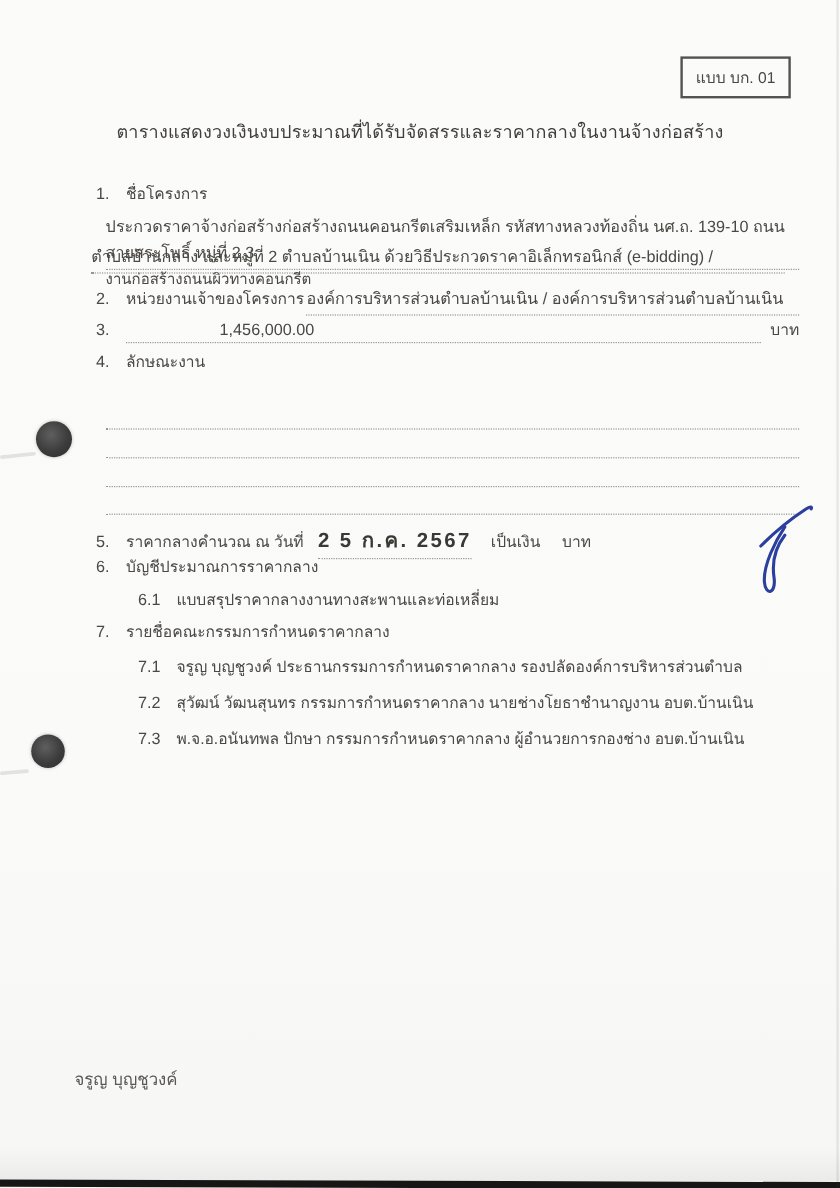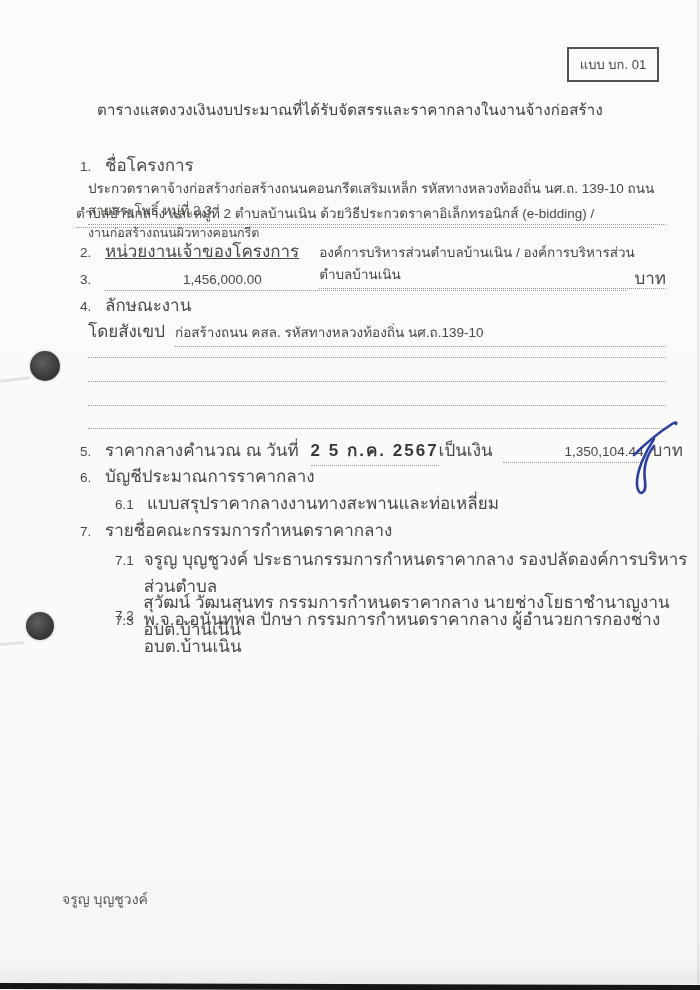--- a/index.html
+++ b/index.html
@@ -10,21 +10,21 @@
     color:#45433f;overflow:hidden;
   }
   .abs{position:absolute;}
   .title{width:100%;text-align:center;font-size:15px;letter-spacing:.2px;color:#403e3a;}
   .form-box{
     left:567px;top:47px;width:88px;height:31px;
     border:2px solid #55534f;display:flex;align-items:center;justify-content:center;
     font-size:13px;color:#4a4844;background:#fbfbf9;
   }
   .num{font-size:13.5px;color:#4a4844;}
-  .lbl{font-size:17px;color:#4a4844;}
+  .lbl{font-size:13px;color:#4a4844;}
   .fill{font-size:13.5px;color:#4a4844;}
   .dotline{border-bottom:1.5px dotted #979591;}
   .row{display:flex;align-items:baseline;}
   .stamp{
     font-size:17px;font-weight:700;letter-spacing:2px;color:#3b3935;
     font-family:"Liberation Sans","DejaVu Sans",sans-serif;
   }
   .hole{
     border-radius:50%;
     background:radial-gradient(circle at 42% 38%, #5f5f5f 0%, #3c3c3c 55%, #2e2e2e 100%);
@@ -51,50 +51,45 @@
   <div class="abs row" style="left:80px;top:151px;">
     <span class="num" style="width:25px;">1.</span>
     <span class="lbl">ชื่อโครงการ</span>
   </div>
   <div class="abs fill dotline" style="left:88px;top:177px;width:578px;padding-bottom:3px;">ประกวดราคาจ้างก่อสร้างก่อสร้างถนนคอนกรีตเสริมเหล็ก รหัสทางหลวงท้องถิ่น นศ.ถ. 139-10 ถนนสายสระโพธิ์ หมู่ที่ 2,3</div>
   <div class="abs fill dotline" style="left:76px;top:202px;width:578px;padding-bottom:3px;">ตำบลบ้านกลาง และหมู่ที่ 2 ตำบลบ้านเนิน  ด้วยวิธีประกวดราคาอิเล็กทรอนิกส์ (e-bidding) /</div>
   <div class="abs fill" style="left:88px;top:223px;font-size:12.5px;">งานก่อสร้างถนนผิวทางคอนกรีต</div>
 
   <div class="abs row" style="left:80px;top:237px;width:586px;">
     <span class="num" style="width:25px;flex:none;">2.</span>
-    <span class="lbl" style="flex:none;margin-right:20px;text-decoration:underline;">หน่วยงานเจ้าของโครงการ</span>
+    <span class="lbl" style="flex:none;margin-right:2px;">หน่วยงานเจ้าของโครงการ</span>
     <span class="fill dotline" style="flex:1;padding-bottom:3px;">องค์การบริหารส่วนตำบลบ้านเนิน / องค์การบริหารส่วนตำบลบ้านเนิน</span>
   </div>
 
   <div class="abs row" style="left:80px;top:264px;width:586px;">
     <span class="num" style="width:25px;flex:none;">3.</span>
     <span class="fill dotline" style="flex:1;padding-bottom:3px;text-indent:78px;">1,456,000.00</span>
     <span class="lbl" style="flex:none;margin-left:8px;">บาท</span>
   </div>
 
   <div class="abs row" style="left:80px;top:291px;">
     <span class="num" style="width:25px;">4.</span>
     <span class="lbl">ลักษณะงาน</span>
   </div>
-  <div class="abs row" style="left:88px;top:317px;width:578px;">
-    <span class="lbl" style="flex:none;margin-right:10px;">โดยสังเขป</span>
-    <span class="fill dotline" style="flex:1;padding-bottom:3px;">ก่อสร้างถนน คสล. รหัสทางหลวงท้องถิ่น นศ.ถ.139-10</span>
-  </div>
 
   <div class="abs dotline" style="left:88px;top:341px;width:578px;height:16px;"></div>
   <div class="abs dotline" style="left:88px;top:365px;width:578px;height:16px;"></div>
   <div class="abs dotline" style="left:88px;top:389px;width:578px;height:16px;"></div>
   <div class="abs dotline" style="left:88px;top:412px;width:578px;height:16px;"></div>
 
   <div class="abs row" style="left:80px;top:436px;width:586px;">
     <span class="num" style="width:25px;flex:none;">5.</span>
     <span class="lbl" style="flex:none;margin-right:12px;">ราคากลางคำนวณ ณ วันที่</span>
     <span class="dotline stamp" style="flex:none;width:128px;padding-bottom:2px;">2 5 ก.ค. 2567</span>
-    <span class="lbl" style="flex:none;margin-right:10px;">เป็นเงิน</span>
-    <span class="fill dotline" style="flex:1;padding-bottom:3px;text-indent:62px;">1,350,104.44</span>
+    <span class="lbl" style="flex:none;margin-left:16px;margin-right:10px;">เป็นเงิน</span>
     <span class="lbl" style="flex:none;margin-left:8px;">บาท</span>
   </div>
 
   <svg class="abs sig-svg" style="left:620px;top:415px;" width="62" height="96" viewBox="0 0 62 96">
     <g fill="none" stroke="#2b3f9e" stroke-linecap="round" stroke-width="2.6">
       <path d="M14,40 C24,30 38,18 52,9 C55,7 57,7 56,9"></path>
       <path d="M34,24 C26,36 16,56 17,70 C18,82 27,80 25,66 C23,52 27,40 34,31"></path>
     </g>
   </svg>
 
@@ -108,21 +103,21 @@
   </div>
 
   <div class="abs row" style="left:80px;top:516px;">
     <span class="num" style="width:25px;">7.</span>
     <span class="lbl">รายชื่อคณะกรรมการกำหนดราคากลาง</span>
   </div>
   <div class="abs row" style="left:115px;top:545px;">
     <span class="num" style="width:32px;">7.1</span>
     <span class="lbl">จรูญ บุญชูวงค์ ประธานกรรมการกำหนดราคากลาง รองปลัดองค์การบริหารส่วนตำบล</span>
   </div>
-  <div class="abs row" style="left:115px;top:588px;align-items:center;">
+  <div class="abs row" style="left:115px;top:575px;align-items:center;">
     <span class="num" style="width:32px;">7.2</span>
     <span class="lbl">สุวัฒน์ วัฒนสุนทร กรรมการกำหนดราคากลาง นายช่างโยธาชำนาญงาน อบต.บ้านเนิน</span>
   </div>
   <div class="abs row" style="left:115px;top:605px;">
     <span class="num" style="width:32px;">7.3</span>
     <span class="lbl">พ.จ.อ.อนันทพล ปักษา กรรมการกำหนดราคากลาง ผู้อำนวยการกองช่าง อบต.บ้านเนิน</span>
   </div>
 
   <div class="abs footer-text" style="left:62px;top:888px;">จรูญ บุญชูวงค์</div>
 

